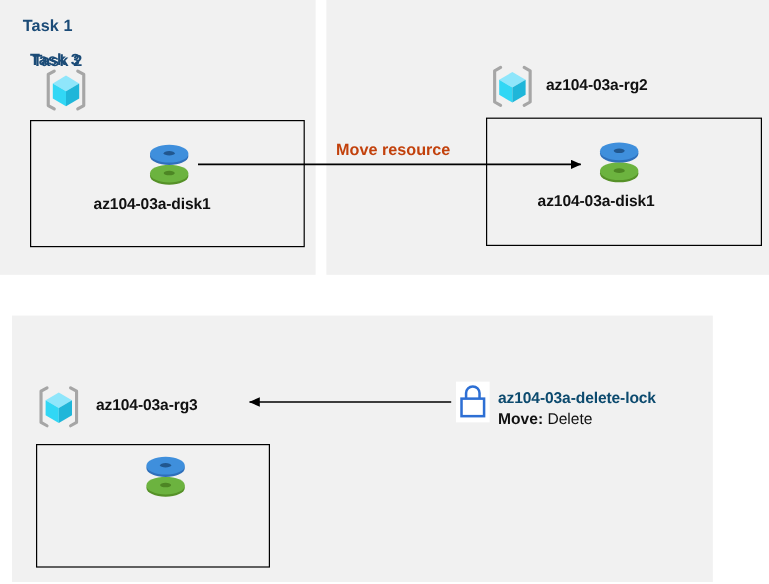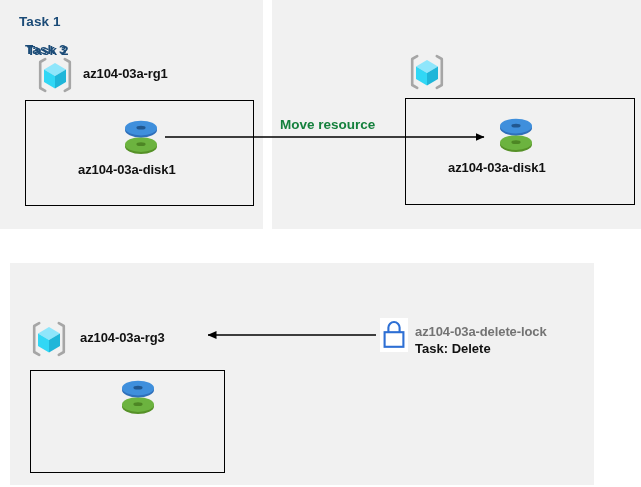--- a/index.html
+++ b/index.html
@@ -98,47 +98,47 @@
   #label-disk1 { left: 78px;  top: 162px; }
   #label-disk2 { left: 448px; top: 160px; }
   #label-disk3 { left: 74px;  top: 421px; }
 
   #label-move {
     position: absolute;
     left: 280px;
     top: 117px;
     font-size: 13.5px;
     font-weight: bold;
-    color: #15803d;
+    color: #c2410c;
     white-space: nowrap;
   }
 
   #lock-name {
     position: absolute;
     left: 415px;
     top: 324px;
     font-size: 13px;
     font-weight: bold;
-    color: #737373;
+    color: #0c4a6e;
     white-space: nowrap;
     letter-spacing: -0.1px;
   }
   #lock-type-row {
     position: absolute;
     left: 415px;
     top: 341px;
     font-size: 13px;
     color: #111111;
     white-space: nowrap;
   }
   #lock-type-key {
     font-weight: bold;
   }
   #lock-type-val {
-    font-weight: bold;
+    font-weight: normal;
   }
 
   
   #arrow-layer {
     position: absolute;
     left: 0;
     top: 0;
     width: 641px;
     height: 487px;
     pointer-events: none;
@@ -159,21 +159,20 @@
 
       <path d="M28.8 3.2 L33.8 6.0 L33.8 32.0 L28.8 34.8" fill="none" stroke="#a6a6a6" stroke-width="2.6" stroke-linecap="round" stroke-linejoin="round"></path>
 
       <polygon points="19,7 30,13.5 19,20 8,13.5" fill="#8fe6fb"></polygon>
 
       <polygon points="8,13.5 19,20 19,32.5 8,26" fill="#31d7f5"></polygon>
 
       <polygon points="30,13.5 30,26 19,32.5 19,20" fill="#1fb6d9"></polygon>
     </svg>
   </div>
-  <div class="label" id="label-rg1">az104-03a-rg1</div>
 
   <div class="inner-box" id="box-task1"></div>
 
   <div class="disk-icon" id="disk-icon-1">
     <svg viewBox="0 0 42 44" width="42" height="44" aria-hidden="true">
 
       <ellipse cx="21" cy="31.5" rx="16" ry="7.4" fill="#569128"></ellipse>
       <ellipse cx="21" cy="29.6" rx="16" ry="7.4" fill="#6cb33f"></ellipse>
       <ellipse cx="21" cy="29.2" rx="4.6" ry="1.9" fill="#4d8624"></ellipse>
 
@@ -189,20 +188,21 @@
 
   <div class="rg-icon" id="rg-icon-2">
     <svg viewBox="0 0 38 38" width="38" height="38" aria-hidden="true">
       <path d="M9.2 3.2 L4.2 6.0 L4.2 32.0 L9.2 34.8" fill="none" stroke="#a6a6a6" stroke-width="2.6" stroke-linecap="round" stroke-linejoin="round"></path>
       <path d="M28.8 3.2 L33.8 6.0 L33.8 32.0 L28.8 34.8" fill="none" stroke="#a6a6a6" stroke-width="2.6" stroke-linecap="round" stroke-linejoin="round"></path>
       <polygon points="19,7 30,13.5 19,20 8,13.5" fill="#8fe6fb"></polygon>
       <polygon points="8,13.5 19,20 19,32.5 8,26" fill="#31d7f5"></polygon>
       <polygon points="30,13.5 30,26 19,32.5 19,20" fill="#1fb6d9"></polygon>
     </svg>
   </div>
+  <div class="label" id="label-rg2">az104-03a-rg2</div>
 
   <div class="inner-box" id="box-task2"></div>
 
   <div class="disk-icon" id="disk-icon-2">
     <svg viewBox="0 0 42 44" width="42" height="44" aria-hidden="true">
       <ellipse cx="21" cy="31.5" rx="16" ry="7.4" fill="#569128"></ellipse>
       <ellipse cx="21" cy="29.6" rx="16" ry="7.4" fill="#6cb33f"></ellipse>
       <ellipse cx="21" cy="29.2" rx="4.6" ry="1.9" fill="#4d8624"></ellipse>
       <ellipse cx="21" cy="15.0" rx="16" ry="7.4" fill="#2f6fba"></ellipse>
       <ellipse cx="21" cy="13.1" rx="16" ry="7.4" fill="#3f8fdc"></ellipse>
@@ -241,21 +241,21 @@
   </div>
 
   <div id="lock-icon">
     <svg viewBox="0 0 28 34" width="28" height="34" aria-hidden="true">
       <path d="M8.4 14.5 L8.4 9.6 A5.6 5.6 0 0 1 19.6 9.6 L19.6 14.5" fill="none" stroke="#2d6fd4" stroke-width="2.1"></path>
       <rect x="4.6" y="14.2" width="18.8" height="14.6" fill="#ffffff" stroke="#2d6fd4" stroke-width="2.1"></rect>
     </svg>
   </div>
   <div id="lock-name">az104-03a-delete-lock</div>
   <div id="lock-type-row">
-    <span id="lock-type-key">Task:</span>
+    <span id="lock-type-key">Move:</span>
     <span id="lock-type-val">Delete</span>
   </div>
 
   <svg id="arrow-layer" viewBox="0 0 641 487" width="641" height="487">
     <defs>
       <marker id="arrowhead-right" markerWidth="9" markerHeight="8" refX="8.5" refY="4" orient="auto" markerUnits="userSpaceOnUse">
         <path d="M0,0 L9,4 L0,8 z" fill="#000000"></path>
       </marker>
       <marker id="arrowhead-left" markerWidth="9" markerHeight="8" refX="8.5" refY="4" orient="auto" markerUnits="userSpaceOnUse">
         <path d="M0,0 L9,4 L0,8 z" fill="#000000"></path>

